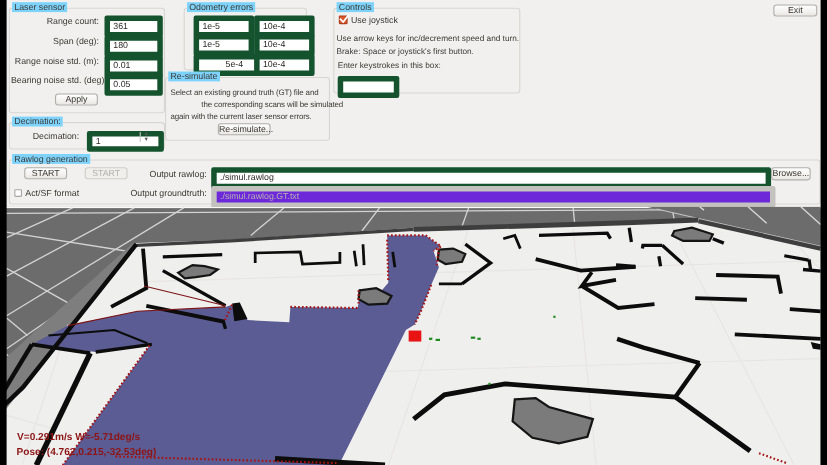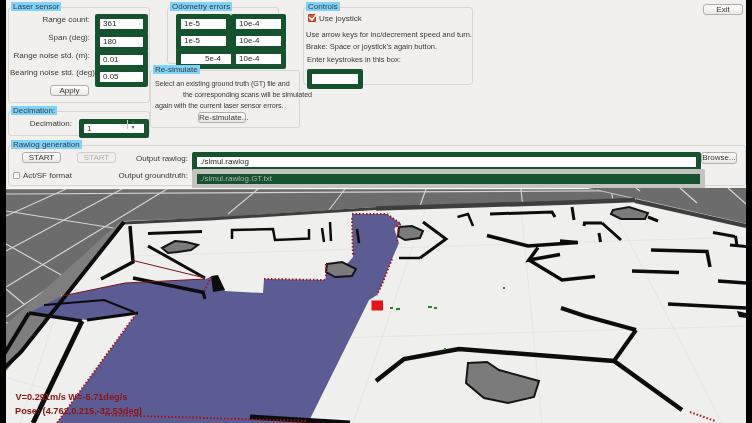--- a/index.html
+++ b/index.html
@@ -54,37 +54,37 @@
 <div class="btn" style="left:198px;top:112px;width:46px;height:9px;line-height:9px;white-space:nowrap;">Re-simulate...</div>
 
 <div class="grp" style="left:303px;top:7px;width:168px;height:76px;"></div>
 <div class="glbl" style="left:306px;top:2px;">Controls</div>
 <div class="abs" style="left:308px;top:14px;width:6px;height:6px;background:#dd572c;border:1px solid #a83f1a;border-radius:1px;"></div>
 <svg class="abs" style="left:307px;top:12px;z-index:2" width="12" height="11" viewBox="0 0 12 11">
     <path d="M2 5 L5 8 L10 1.5" stroke="#fff" stroke-width="1.6" fill="none"></path>
   </svg>
 <div class="lbl" style="left:319px;top:14px;">Use joystick</div>
 <div class="lbl small" style="left:306px;top:30px;">Use arrow keys for inc/decrement speed and turn.</div>
-<div class="lbl small" style="left:306px;top:42px;">Brake: Space or joystick's again button.</div>
+<div class="lbl small" style="left:306px;top:42px;">Brake: Space or joystick's first button.</div>
 <div class="lbl small" style="left:307px;top:55px;">Enter keystrokes in this box:</div>
 <div class="inp" style="left:307px;top:69px;width:43px;height:10px;line-height:10px;"></div>
 
 <div class="btn" style="left:703px;top:4px;width:38px;height:9px;line-height:9px;">Exit</div>
 
 <div class="grp" style="left:8px;top:145px;width:736px;height:39px;"></div>
 <div class="glbl" style="left:11px;top:140px;">Rawlog generation</div>
 <div class="btn" style="left:22px;top:152px;width:37px;height:9px;line-height:9px;">START</div>
 <div class="btnD" style="left:77px;top:152px;width:37px;height:9px;line-height:9px;">START</div>
 <div class="lblR" style="left:108px;top:154px;width:80px;">Output rawlog:</div>
 <div class="inp" style="left:192px;top:152px;width:496px;height:10px;line-height:10px;">./simul.rawlog</div>
 <div class="btn" style="left:701px;top:152px;width:34px;height:10px;line-height:10px;">Browse...</div>
 <div class="abs" style="left:13px;top:172px;width:5px;height:5px;background:#fdfdfd;border:1px solid #a9a7a4;border-radius:1px;"></div>
 <div class="lbl" style="left:23px;top:171px;">Act/SF format</div>
 <div class="lblR" style="left:108px;top:171px;width:80px;">Output groundtruth:</div>
-<div class="inp" style="left:192px;top:169px;width:500px;height:10px;line-height:10px;background:#14532d;border-color:#c4c2bf;color:#b6b4b0;">./simul.rawlog.GT.txt</div>
+<div class="inp" style="left:192px;top:169px;width:500px;height:10px;line-height:10px;background:#6d28d9;border-color:#c4c2bf;color:#b6b4b0;">./simul.rawlog.GT.txt</div>
 
 <svg class="abs" style="left:0;top:188px;" width="752" height="235" viewBox="0 188 752 235">
  <rect x="0" y="188" width="752" height="235" fill="#6c6c6c"></rect>
  <rect x="0" y="188" width="752" height="1.2" fill="#fbfbfa"></rect>
 
  <g stroke="#d9d9d9" stroke-width="1.2" opacity="0.95" fill="none">
   <path d="M6,194 L746,190"></path>
   <path d="M6,211 L126,230"></path>
   <path d="M6,244 L63,276"></path>
   <path d="M6,289 L25,305"></path>

